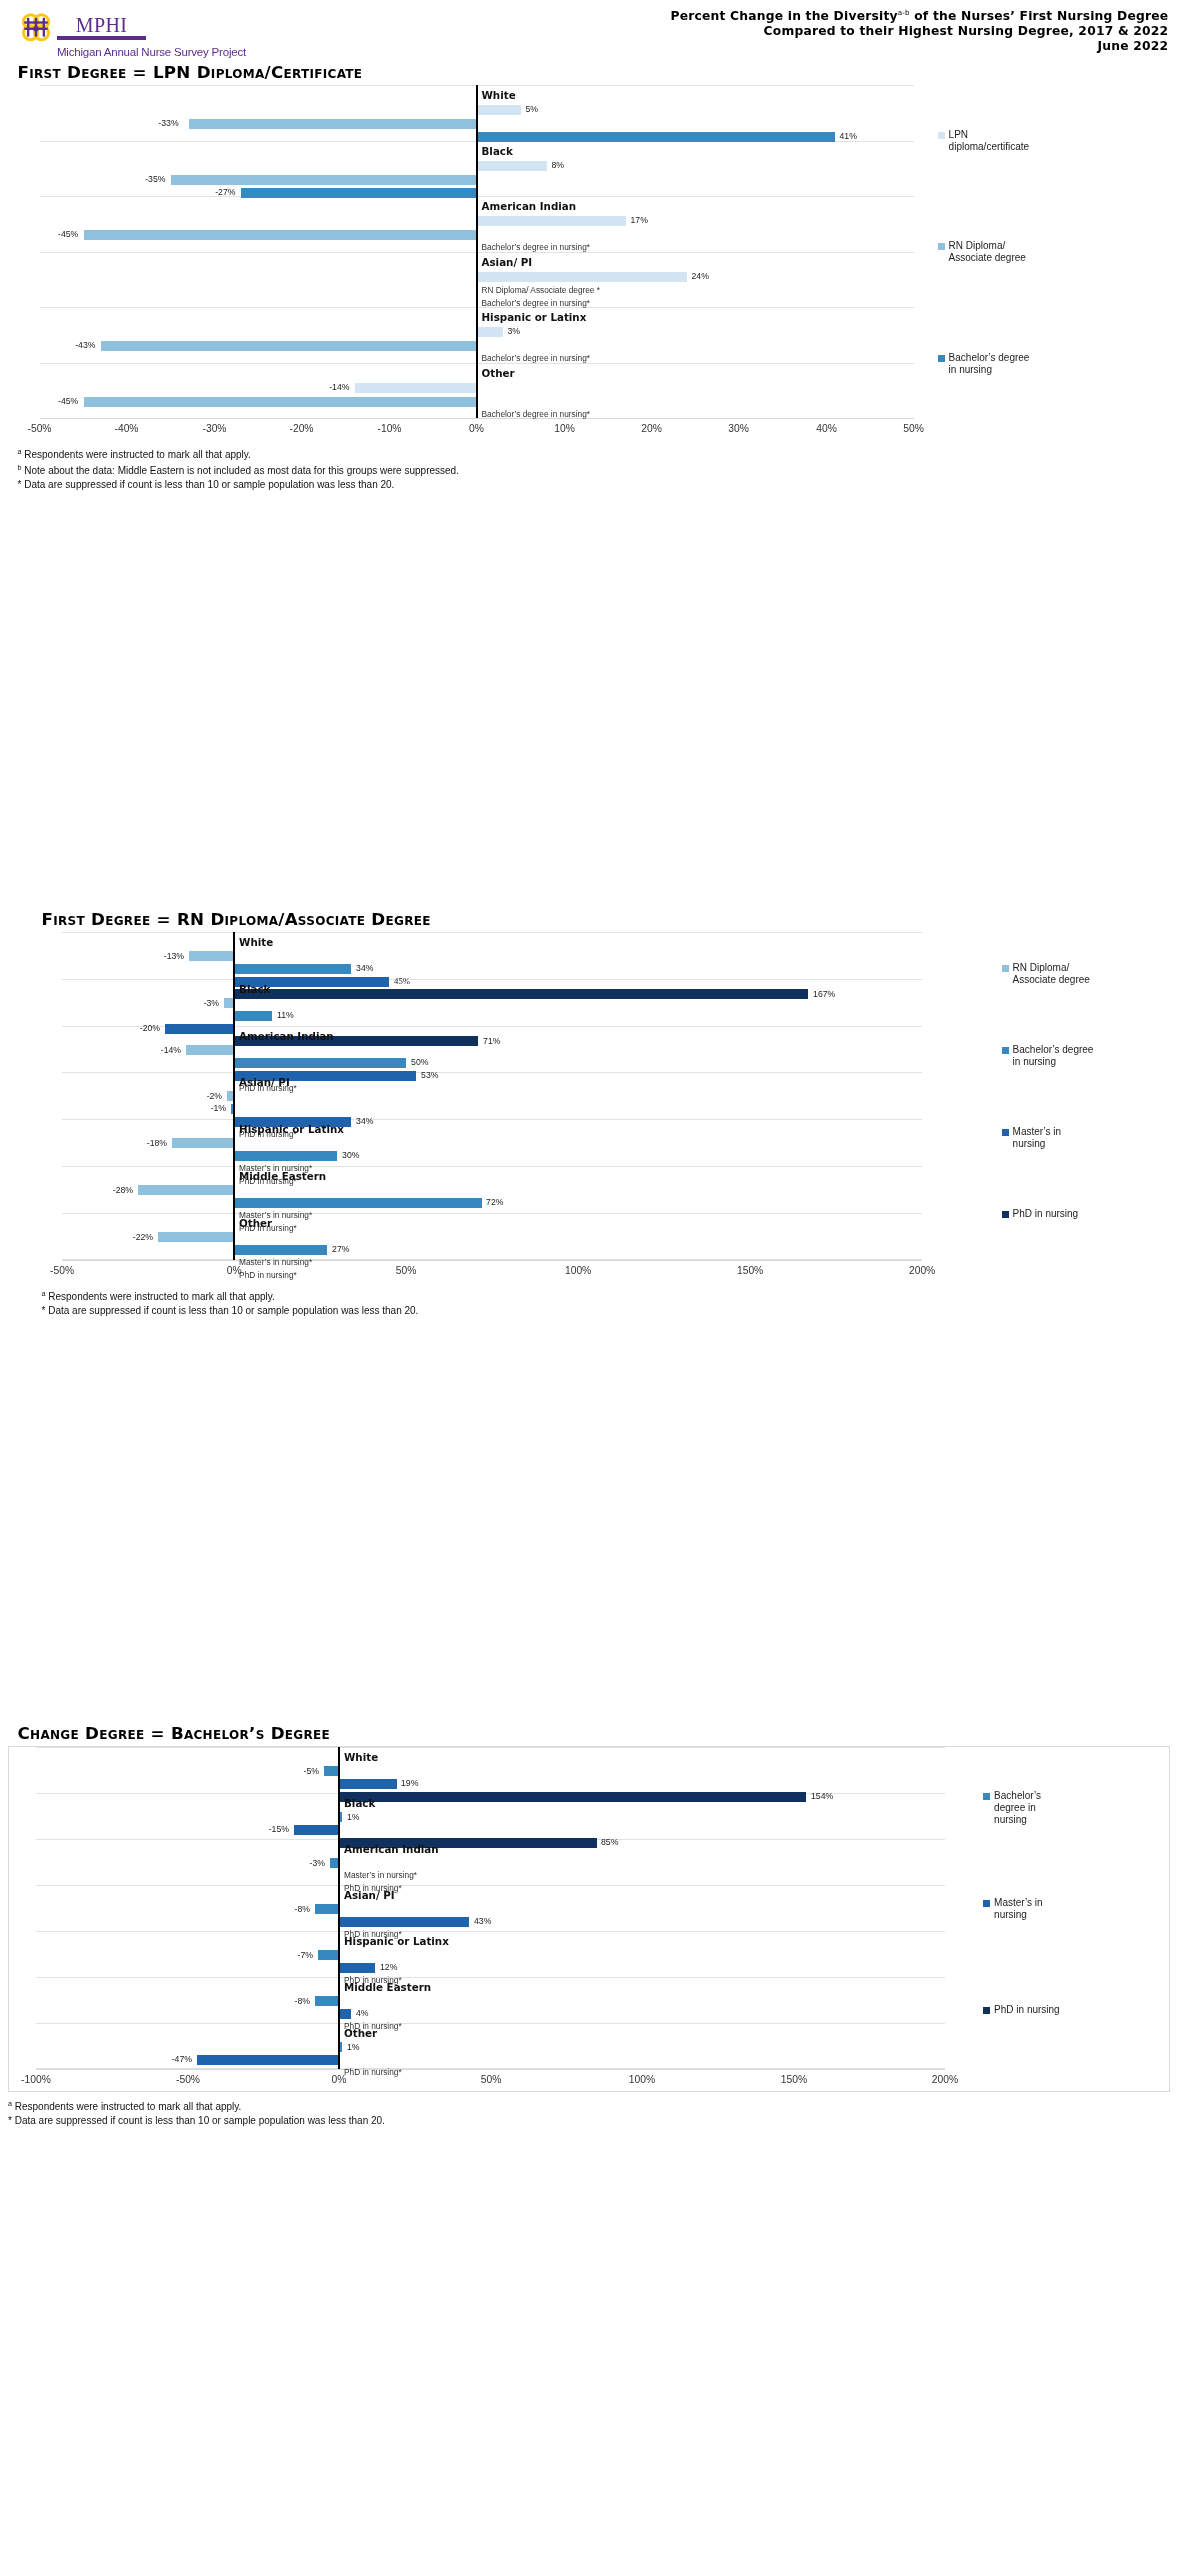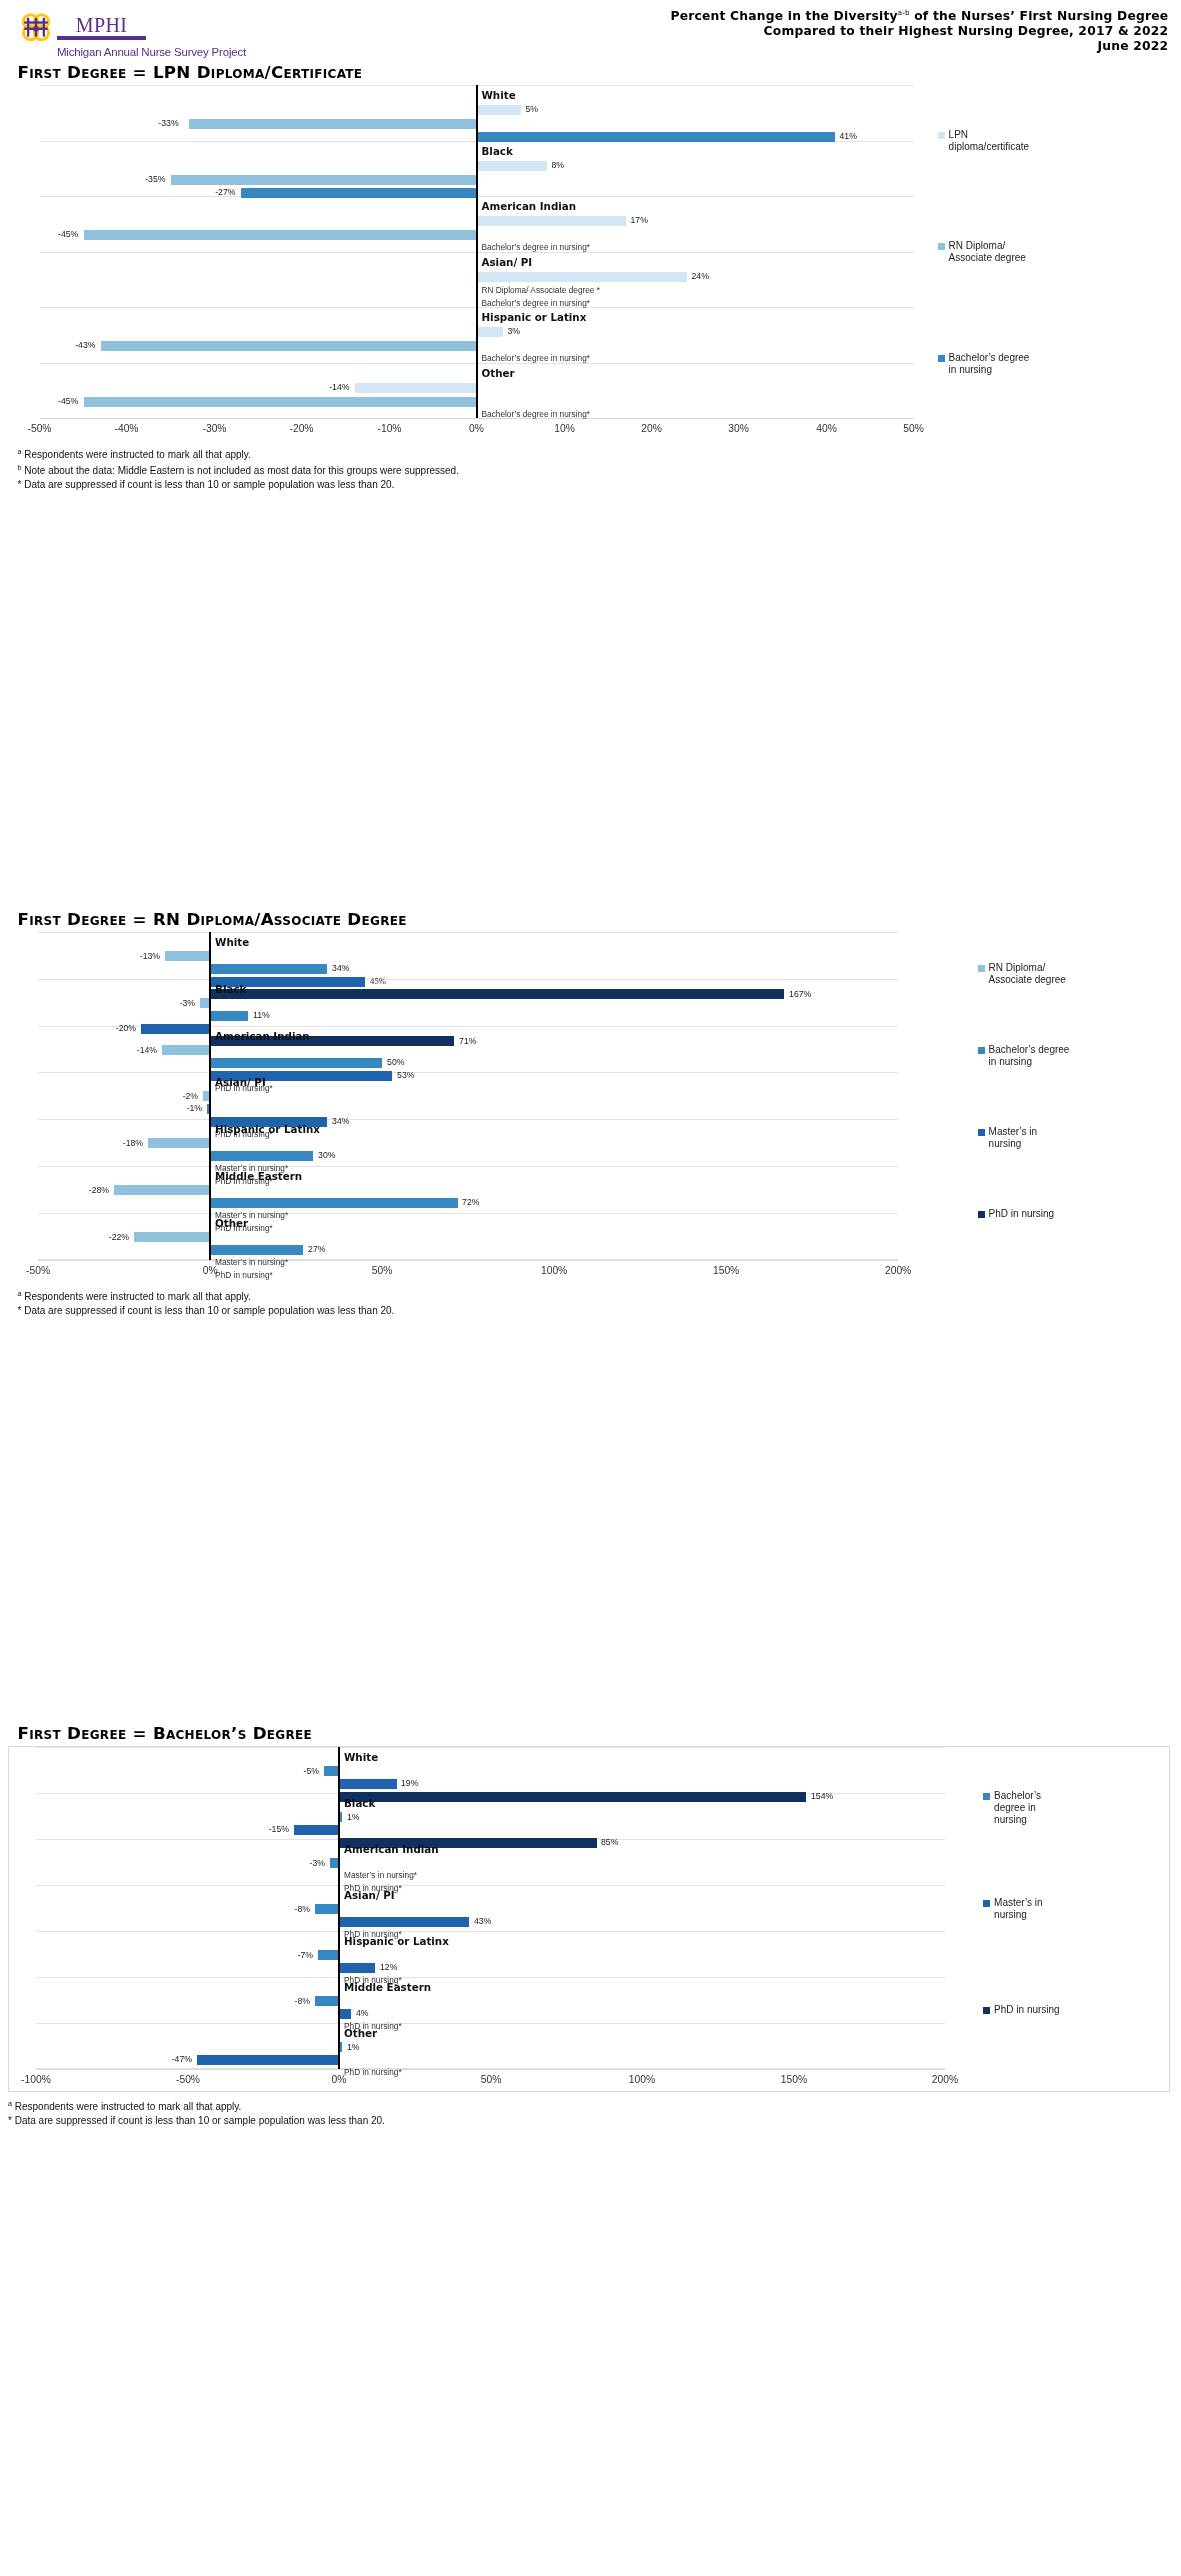--- a/index.html
+++ b/index.html
@@ -225,21 +225,21 @@
 in nursing</span>
           </div>
         </div>
       </div>
       <div class="footnotes" style="margin-left: 17.5px; margin-top: 6.3px;">
         <div><span class="fnsup">a</span><span> Respondents were instructed to mark all that apply.</span></div>
         <div><span class="fnsup">b</span><span> Note about the data: Middle Eastern is not included as most data for this groups were suppressed.</span></div>
         <div><span class="">*</span><span> Data are suppressed if count is less than 10 or sample population was less than 20.</span></div>
       </div>
     </div>
-    <div class="chart-outer" style="position: absolute; left: 0px; top: 909px; width: 1181px;">
+    <div class="chart-outer" style="position: absolute; left: 0px; top: 909px; width: 1181px; padding-left: 24px;">
       <div class="section-title">First Degree = RN Diploma/Associate Degree</div>
       <div class="chart-box chart-noborder" style="margin-left: 17.5px; width: 936px; position: relative;">
         <div class="plot" style="position: relative; margin-left: 20.6px; width: 860px; height: 328px;">
           <div class="zeroline" style="left: 171px;"></div>
           <div class="rowband" style="position: absolute; left: 0px; right: 0px; top: 0px; height: 47px;">
             <div class="grp-label" style="left: 177px; top: 2.4px;">White</div>
             <div class="bar" style="background: rgb(143, 193, 221); height: 9.5px; top: 18px; left: 127px; width: 45px;"></div>
             <div class="bar-val" style="top: 17.5px; left: 92px; width: 30px; text-align: right;">-13%</div>
             <div class="bar" style="background: rgb(55, 135, 192); height: 9.5px; top: 31px; left: 172px; width: 117px;"></div>
             <div class="bar-val" style="top: 30px; left: 294px;">34%</div>
@@ -337,21 +337,21 @@
             <span class="legend-text">PhD in nursing</span>
           </div>
         </div>
       </div>
       <div class="footnotes" style="margin-left: 17.5px; margin-top: 6.3px;">
         <div><span class="fnsup">a</span><span> Respondents were instructed to mark all that apply.</span></div>
         <div><span class="">*</span><span> Data are suppressed if count is less than 10 or sample population was less than 20.</span></div>
       </div>
     </div>
     <div class="chart-outer" style="position: absolute; left: 0px; top: 1723px; width: 1181px;">
-      <div class="section-title">First Degree = Bachelor’s Degree</div>
+      <div class="section-title">Change Degree = Bachelor’s Degree</div>
       <div class="chart-box" style="margin-left: 8px; width: 1162px; position: relative;">
         <div class="plot" style="position: relative; margin-left: 27px; width: 909px; height: 322px;">
           <div class="zeroline" style="left: 302px;"></div>
           <div class="rowband" style="position: absolute; left: 0px; right: 0px; top: 0px; height: 46px;">
             <div class="grp-label" style="left: 308px; top: 2.4px;">White</div>
             <div class="bar" style="background: rgb(55, 135, 192); height: 9.5px; top: 18px; left: 288px; width: 15px;"></div>
             <div class="bar-val" style="top: 17.5px; left: 253px; width: 30px; text-align: right;">-5%</div>
             <div class="bar" style="background: rgb(31, 99, 173); height: 9.5px; top: 31px; left: 303px; width: 58px;"></div>
             <div class="bar-val" style="top: 30px; left: 365px;">19%</div>
             <div class="bar" style="background: rgb(16, 48, 94); height: 9.5px; top: 44px; left: 303px; width: 467px;"></div>

